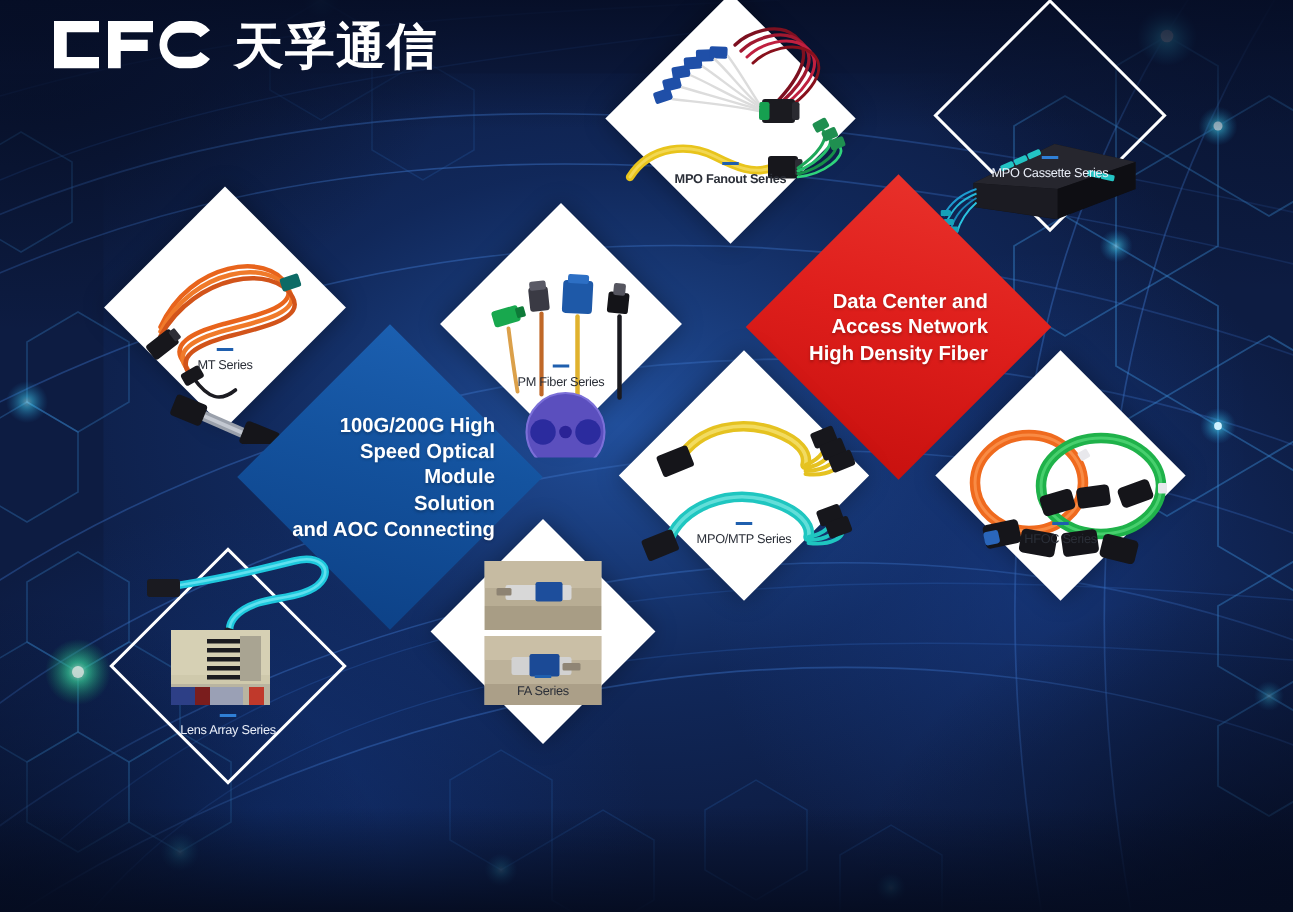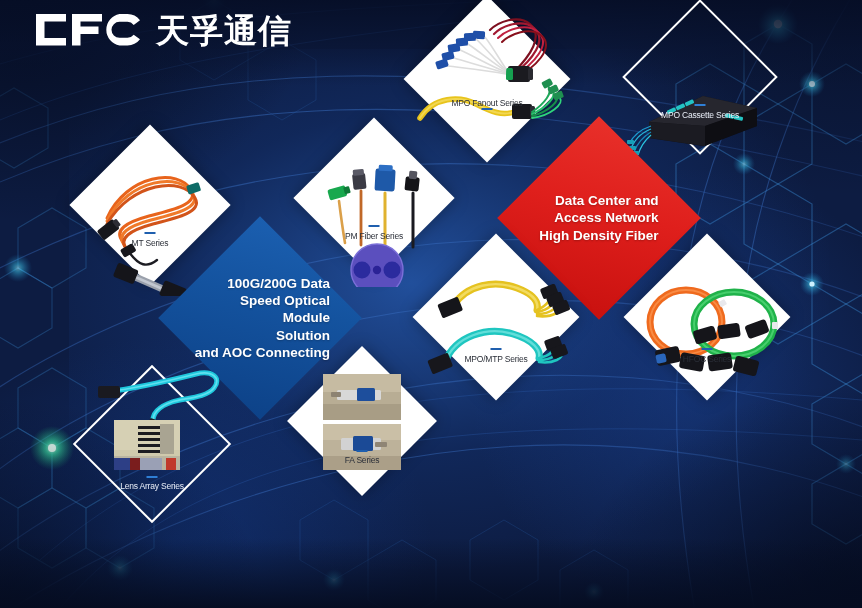--- a/index.html
+++ b/index.html
@@ -232,21 +232,21 @@
         <path d="M130,116 C 146,112 160,100 154,94" stroke="#169049" stroke-width="2"></path>
         <path d="M130,118 C 148,116 162,104 158,98" stroke="#2fd47c" stroke-width="1.8"></path>
       </g>
       <g fill="#1f8f50">
         <rect x="140" y="80" width="10" height="7" rx="1.5" transform="rotate(-28 145 83)"></rect>
         <rect x="146" y="86" width="10" height="7" rx="1.5" transform="rotate(-24 151 89)"></rect>
         <rect x="151" y="92" width="10" height="7" rx="1.5" transform="rotate(-20 156 95)"></rect>
       </g>
     </svg>
     <div class="tile-dash" style="bottom:28px;"></div>
-    <div class="tile-label" style="bottom:30px;">MPO Fanout Series</div>
+    <div class="tile-label" style="bottom:14px;font-weight:bold;">MPO Fanout Series</div>
   </div>
 
   <div class="dia" style="left:645px;top:22px;width:110px;height:110px;">
     <div class="dia-shape dia-outline"></div>
     <svg style="position:absolute;left:-18px;top:38px;" width="150" height="100" viewBox="0 0 150 100">
 
       <g>
         <path d="M22,62 L76,36 L130,48 L130,66 L76,86 L22,78 Z" fill="#141419"></path>
         <path d="M22,62 L76,36 L130,48 L78,66 Z" fill="#26262e"></path>
         <path d="M78,66 L130,48 L130,66 L78,86 Z" fill="#0e0e13"></path>
@@ -301,21 +301,21 @@
         <path d="M46,120 L78,134" stroke="#9aa0ab" stroke-width="7" stroke-linecap="butt"></path>
         <path d="M46,120 L78,134" stroke="#c3c8d1" stroke-width="2.5"></path>
         <rect x="28" y="110" width="22" height="15" rx="2.5" fill="#15151a" transform="rotate(22 39 117)"></rect>
         <rect x="74" y="128" width="24" height="16" rx="2.5" fill="#15151a" transform="rotate(22 86 136)"></rect>
       </g>
     </svg>
     <div class="tile-dash" style="bottom:28px;"></div>
     <div class="tile-label" style="bottom:14px;">MT Series</div>
   </div>
 
-  <div class="dia" style="left:317px;top:141px;width:114px;height:114px;">
+  <div class="dia" style="left:317px;top:159px;width:114px;height:114px;">
     <div class="dia-shape dia-white"></div>
     <svg style="position:absolute;left:0px;top:6px;" width="120" height="140" viewBox="0 0 120 140">
 
       <g>
 
         <g transform="rotate(-16 22 48)">
           <rect x="12" y="40" width="18" height="11" rx="2" fill="#18a84e"></rect>
           <rect x="28" y="42" width="6" height="7" rx="1" fill="#0e7a38"></rect>
         </g>
         <path d="M22,54 C 24,70 26,84 28,96" fill="none" stroke="#dba04a" stroke-width="2.6" stroke-linecap="round"></path>
@@ -348,21 +348,21 @@
       </g>
     </svg>
     <div class="tile-dash" style="bottom:28px;"></div>
     <div class="tile-label" style="bottom:14px;">PM Fiber Series</div>
   </div>
 
   <div class="dia" style="left:188px;top:246px;width:144px;height:144px;">
     <div class="dia-shape dia-blue"></div>
     <div class="dia-inner" style="justify-content:center;">
       <div class="cap blue-cap" style="position:static;padding:0 2px;">
-        <div>100G/200G Data</div>
+        <div>100G/200G High</div>
         <div>Speed Optical Module</div>
         <div>Solution</div>
         <div>and AOC Connecting</div>
       </div>
     </div>
   </div>
 
   <div class="dia" style="left:527px;top:146px;width:144px;height:144px;">
     <div class="dia-shape dia-red"></div>
     <div class="dia-inner" style="justify-content:center;">

